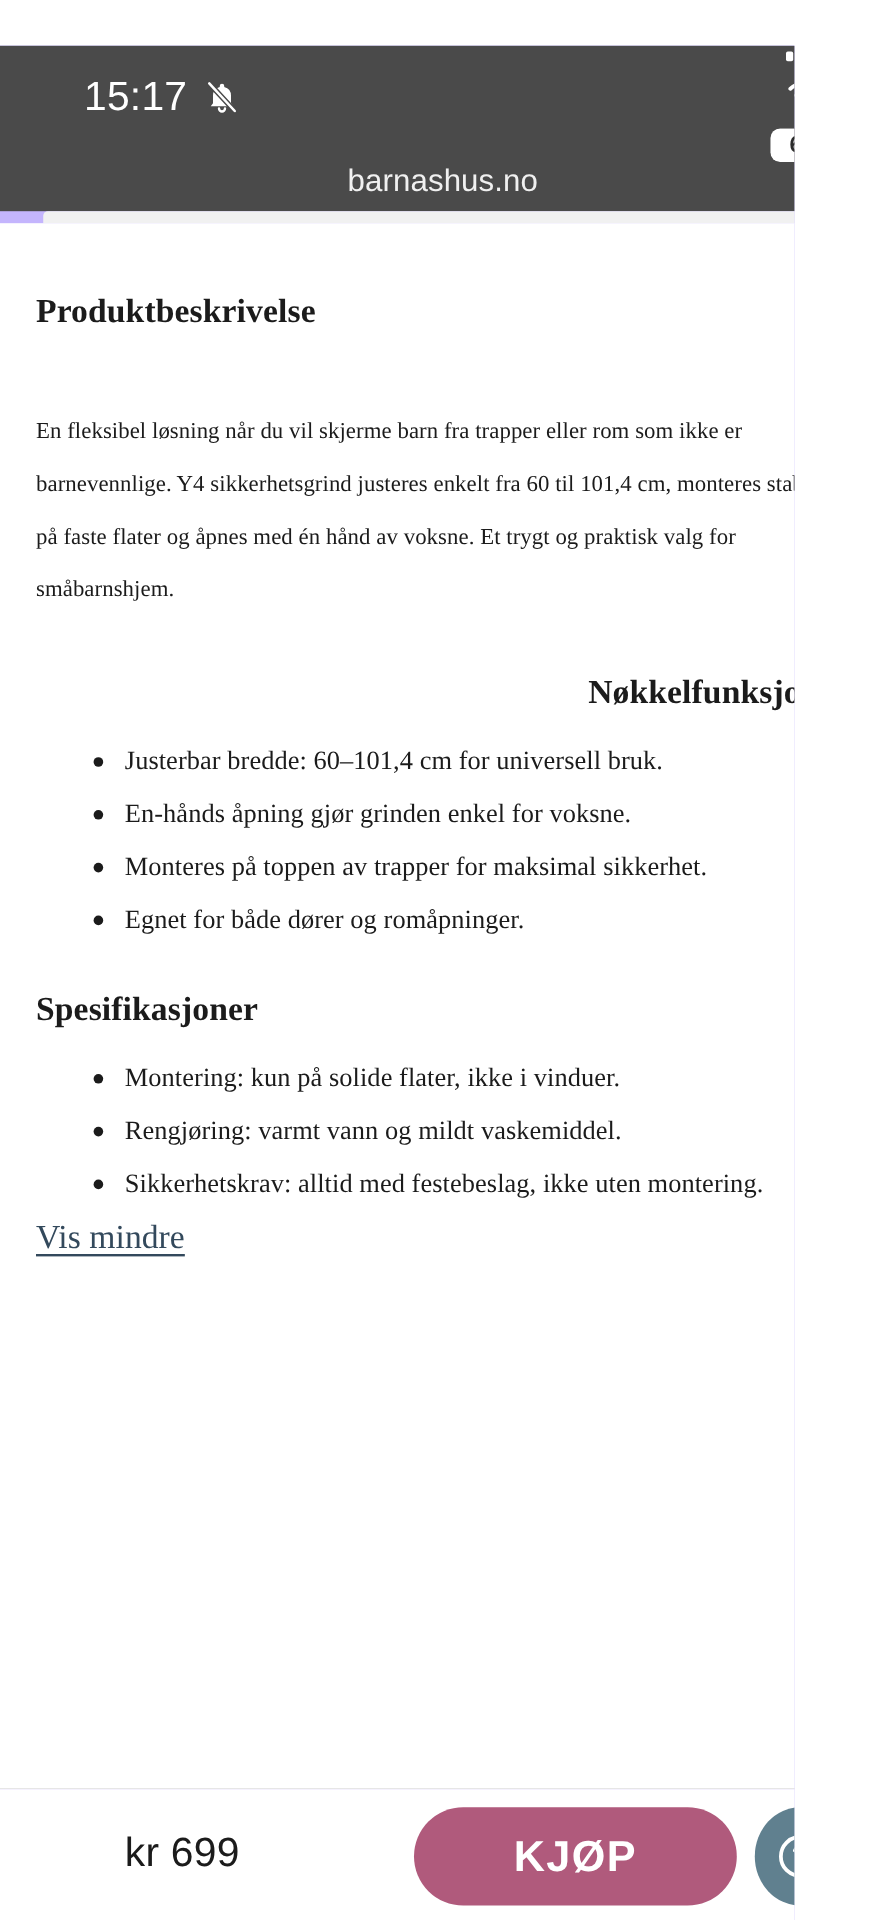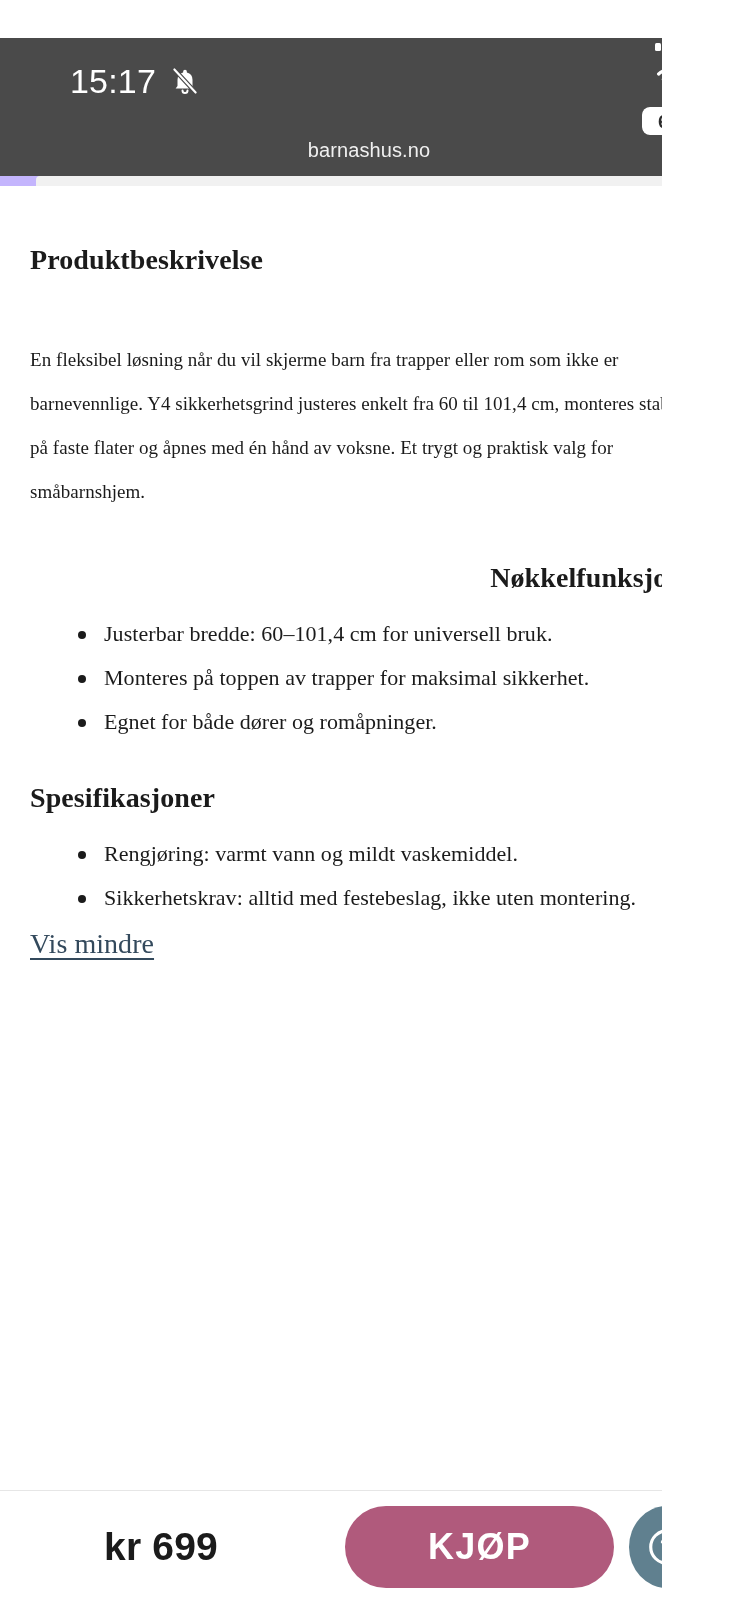--- a/index.html
+++ b/index.html
@@ -127,21 +127,21 @@
     position: absolute;
     top: 86px; left: 0;
     width: 738px;
     height: 52px;
     display: flex;
     align-items: center;
     justify-content: center;
   }
   .url-text {
     color: #f0f0f0;
-    font-size: 20px;
+    font-size: 26px;
     letter-spacing: 0.1px;
   }
 
   
   .page-top-strip {
     position: absolute;
     top: 138px; left: 36px;
     width: 666px;
     height: 10px;
     background: #f1f1f1;
@@ -228,22 +228,22 @@
     left: 0; top: 1453px;
     width: 738px;
     height: 147px;
     background: #ffffff;
   }
 
   .price {
     position: absolute;
     left: 104px;
     top: 1487px;
-    font-size: 39px;
-    font-weight: 700;
+    font-size: 34px;
+    font-weight: 400;
     color: #1b1b1b;
     letter-spacing: 0.2px;
   }
 
   .buy-button {
     position: absolute;
     left: 345px;
     top: 1468px;
     width: 269px;
     height: 82px;
@@ -339,27 +339,29 @@
   <div class="content">
 
     <h2 class="h-section" id="desc-heading">Produktbeskrivelse</h2>
 
     <p class="body-para">En fleksibel løsning når du vil skjerme barn fra trapper eller rom som ikke er barnevennlige. Y4 sikkerhetsgrind justeres enkelt fra 60 til 101,4 cm, monteres stabilt på faste flater og åpnes med én hånd av voksne. Et trygt og praktisk valg for småbarnshjem.</p>
 
     <h3 class="h-section" id="features-heading">Nøkkelfunksjoner</h3>
 
     <ul class="bullets">
       <li>Justerbar bredde: 60–101,4 cm for universell bruk.</li>
+      <li>En-hånds åpning gjør grinden enkel for voksne.</li>
       <li>Monteres på toppen av trapper for maksimal sikkerhet.</li>
       <li>Egnet for både dører og romåpninger.</li>
     </ul>
 
     <h3 class="h-section" id="specs-heading">Spesifikasjoner</h3>
 
     <ul class="bullets">
+      <li>Montering: kun på solide flater, ikke i vinduer.</li>
       <li>Rengjøring: varmt vann og mildt vaskemiddel.</li>
       <li>Sikkerhetskrav: alltid med festebeslag, ikke uten montering.</li>
     </ul>
 
     <a class="show-less" href="#">Vis mindre</a>
   </div>
 
   <div class="bottom-divider"></div>
   <div class="bottom-bar"></div>
 

